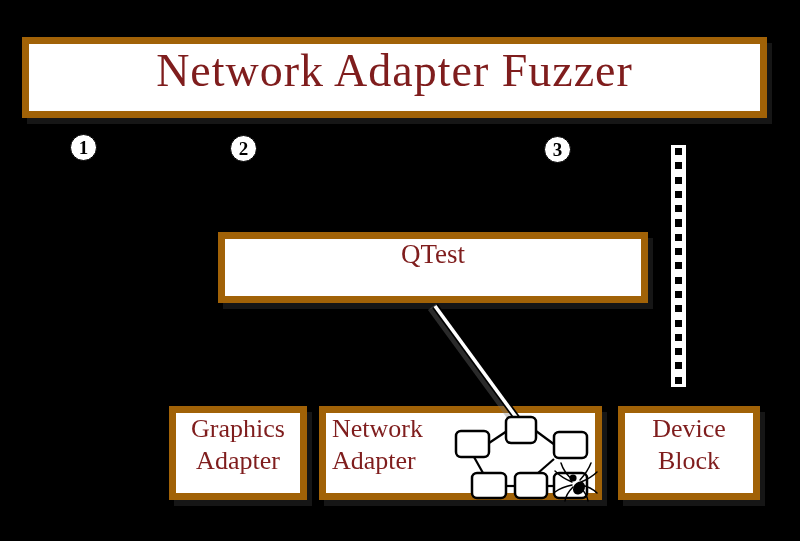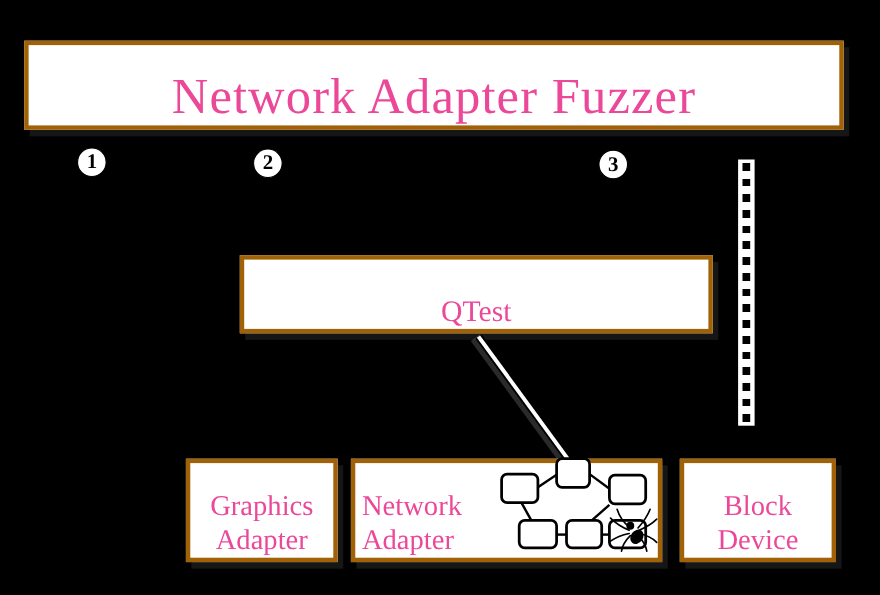--- a/index.html
+++ b/index.html
@@ -11,41 +11,41 @@
     position: relative;
     width: 800px;
     height: 541px;
     background: #000000;
     overflow: hidden;
     font-family: "Liberation Serif", "DejaVu Serif", serif;
   }
   .white-box {
     position: absolute;
     background: #ffffff;
-    border: 4px solid #a16207;
+    border: 7px solid #a16207;
     box-sizing: border-box;
-    color: #ec4899;
+    color: #7f1d1d;
     display: flex;
-    align-items: flex-end;
+    align-items: flex-start;
     justify-content: center;
     box-shadow: 5px 6px 0 #161616;
   }
   .title-box {
     left: 22px; top: 37px;
     width: 745px; height: 81px;
     font-size: 46px;
     letter-spacing: 1px;
   }
   .qtest-box {
     left: 218px; top: 232px;
     width: 430px; height: 71px;
     font-size: 27px;
   }
   .component-box {
-    top: 417px;
+    top: 406px;
     height: 94px;
     font-size: 26px;
     line-height: 1.22;
     text-align: center;
   }
   .graphics-box { left: 169px; width: 138px; }
   .network-box  { left: 319px; width: 283px; justify-content: flex-start; }
   .network-box .label { padding-left: 3px; text-align: left; }
   .block-box    { left: 618px; width: 142px; }
   .label { display: block; }
@@ -129,22 +129,22 @@
 
   <div class="white-box component-box network-box">
     <span class="label">
       <span class="label">Network</span>
       <span class="label">Adapter</span>
     </span>
   </div>
 
   <div class="white-box component-box block-box">
     <span class="label">
+      <span class="label">Device</span>
       <span class="label">Block</span>
-      <span class="label">Device</span>
     </span>
   </div>
 
   <svg class="overlay-svg" viewBox="0 0 800 541" xmlns="http://www.w3.org/2000/svg">
 
     <g>
       <line x1="432" y1="307" x2="516" y2="422" stroke="#7a7a7a" stroke-width="10" opacity="0.35"></line>
       <line x1="435" y1="306" x2="519" y2="421" stroke="#000000" stroke-width="7"></line>
       <line x1="435" y1="306" x2="519" y2="421" stroke="#ffffff" stroke-width="3.6"></line>
     </g>

